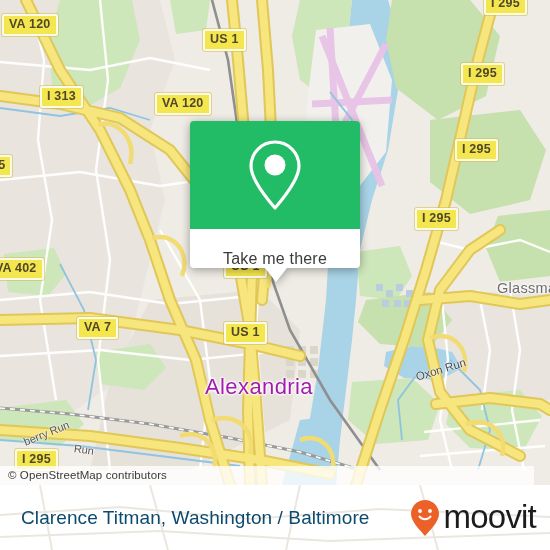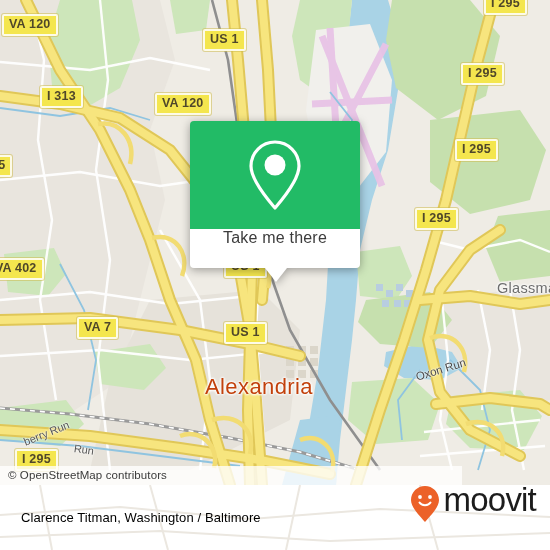--- a/index.html
+++ b/index.html
@@ -28,21 +28,21 @@
     overflow: hidden;
     background: #efece5;
   }
   .map svg { position: absolute; left: 0; top: 0; display: block; }
 
   
   .attribution {
     position: absolute;
     left: 0;
     bottom: 0;
-    width: 462px;
+    width: 534px;
     height: 19px;
     line-height: 19px;
     background: rgba(255,255,255,0.78);
     color: #3a3a3a;
     font-size: 11.5px;
     padding-left: 8px;
     box-sizing: border-box;
     letter-spacing: .1px;
     white-space: nowrap;
   }
@@ -61,21 +61,21 @@
     border-radius: 4px 4px 0 0;
     display: flex;
     align-items: center;
     justify-content: center;
   }
   .callout-bottom {
     height: 39px;
     background: #ffffff;
     border-radius: 0 0 4px 4px;
     display: flex;
-    align-items: flex-start;
+    align-items: flex-end;
     justify-content: center;
   }
   .callout-label {
     font-size: 16px;
     color: #3c3c3c;
     letter-spacing: .2px;
   }
   .callout-tail {
     position: absolute;
     left: 75px;
@@ -96,32 +96,32 @@
     background: #ffffff;
     overflow: hidden;
   }
   .footer-bg { position: absolute; left:0; top:0; }
   .footer-title {
     position: absolute;
     left: 21px;
     top: 0;
     height: 65px;
     line-height: 65px;
-    font-size: 13px;
-    color: #000000;
+    font-size: 19px;
+    color: #0c4a6e;
     letter-spacing: .1px;
     white-space: nowrap;
   }
   .brand {
     position: absolute;
     right: 14px;
     top: 0;
     height: 65px;
     display: flex;
-    align-items: flex-start;
+    align-items: center;
     gap: 4px;
   }
   .brand-text {
     font-size: 33px;
     color: #1c1c1c;
     letter-spacing: -0.8px;
     line-height: 1;
     margin-top: -2px;
   }
 </style>
@@ -264,21 +264,21 @@
           <path d="M430,338 C452,330 470,348 464,372"></path>
           <path d="M466,424 C490,416 508,434 502,456"></path>
           <path d="M300,440 C320,432 338,450 332,472"></path>
           <path d="M180,436 C200,428 220,446 214,468"></path>
         </g>
       </g>
     </svg>
 
     <div style="position:absolute;left:0;top:0;width:550px;height:485px;pointer-events:none;">
 
-      <div style="position:absolute;left:205px;top:374px;font-size:22px;color:#c2410c;letter-spacing:.4px;
+      <div style="position:absolute;left:205px;top:374px;font-size:22px;color:#a21caf;letter-spacing:.4px;
                   text-shadow:0 0 3px #fff,0 0 3px #fff,0 0 3px #fff,0 0 3px #fff;white-space:nowrap;">Alexandria</div>
 
       <div style="position:absolute;left:497px;top:280px;font-size:14.5px;color:#6d6d6d;letter-spacing:.3px;
                   text-shadow:0 0 3px #fff,0 0 3px #fff,0 0 3px #fff;white-space:nowrap;">Glassmanor</div>
 
       <div style="position:absolute;left:416px;top:371px;font-size:11.5px;color:#4a4a4a;
                   transform:rotate(-17deg);transform-origin:left center;white-space:nowrap;
                   text-shadow:0 0 2px #fff,0 0 2px #fff;">Oxon Run</div>
 
       <div style="position:absolute;left:24px;top:436px;font-size:11px;color:#555;

